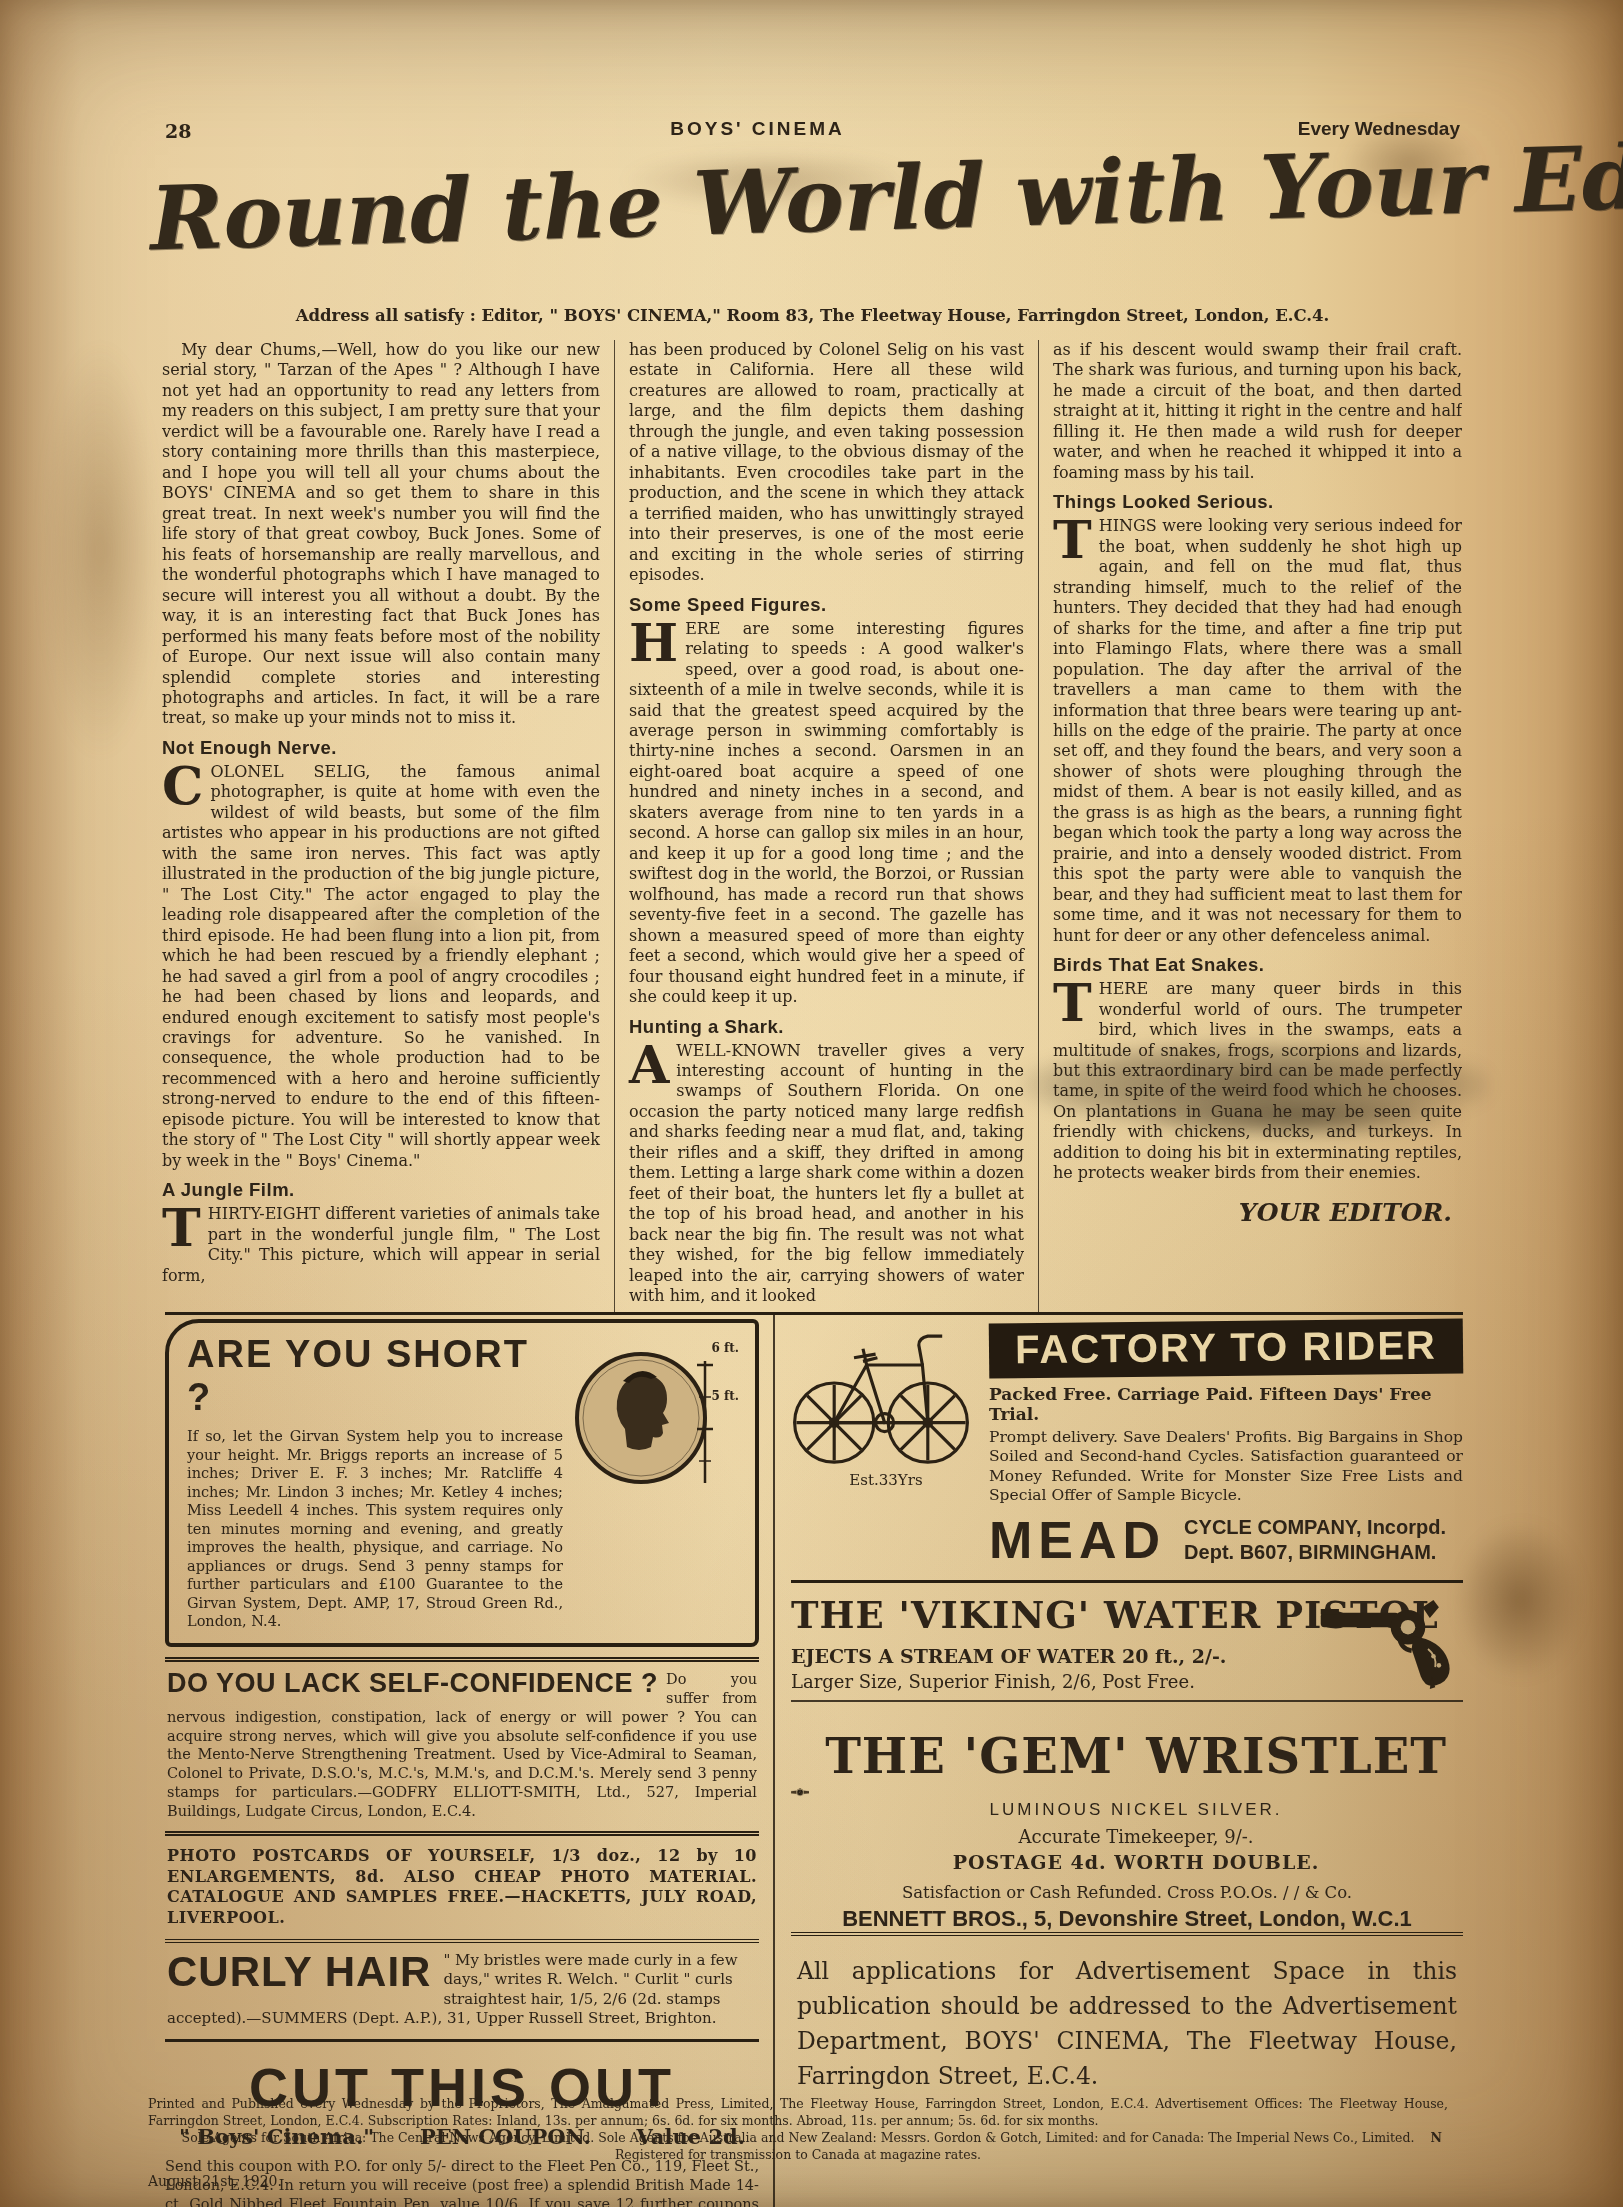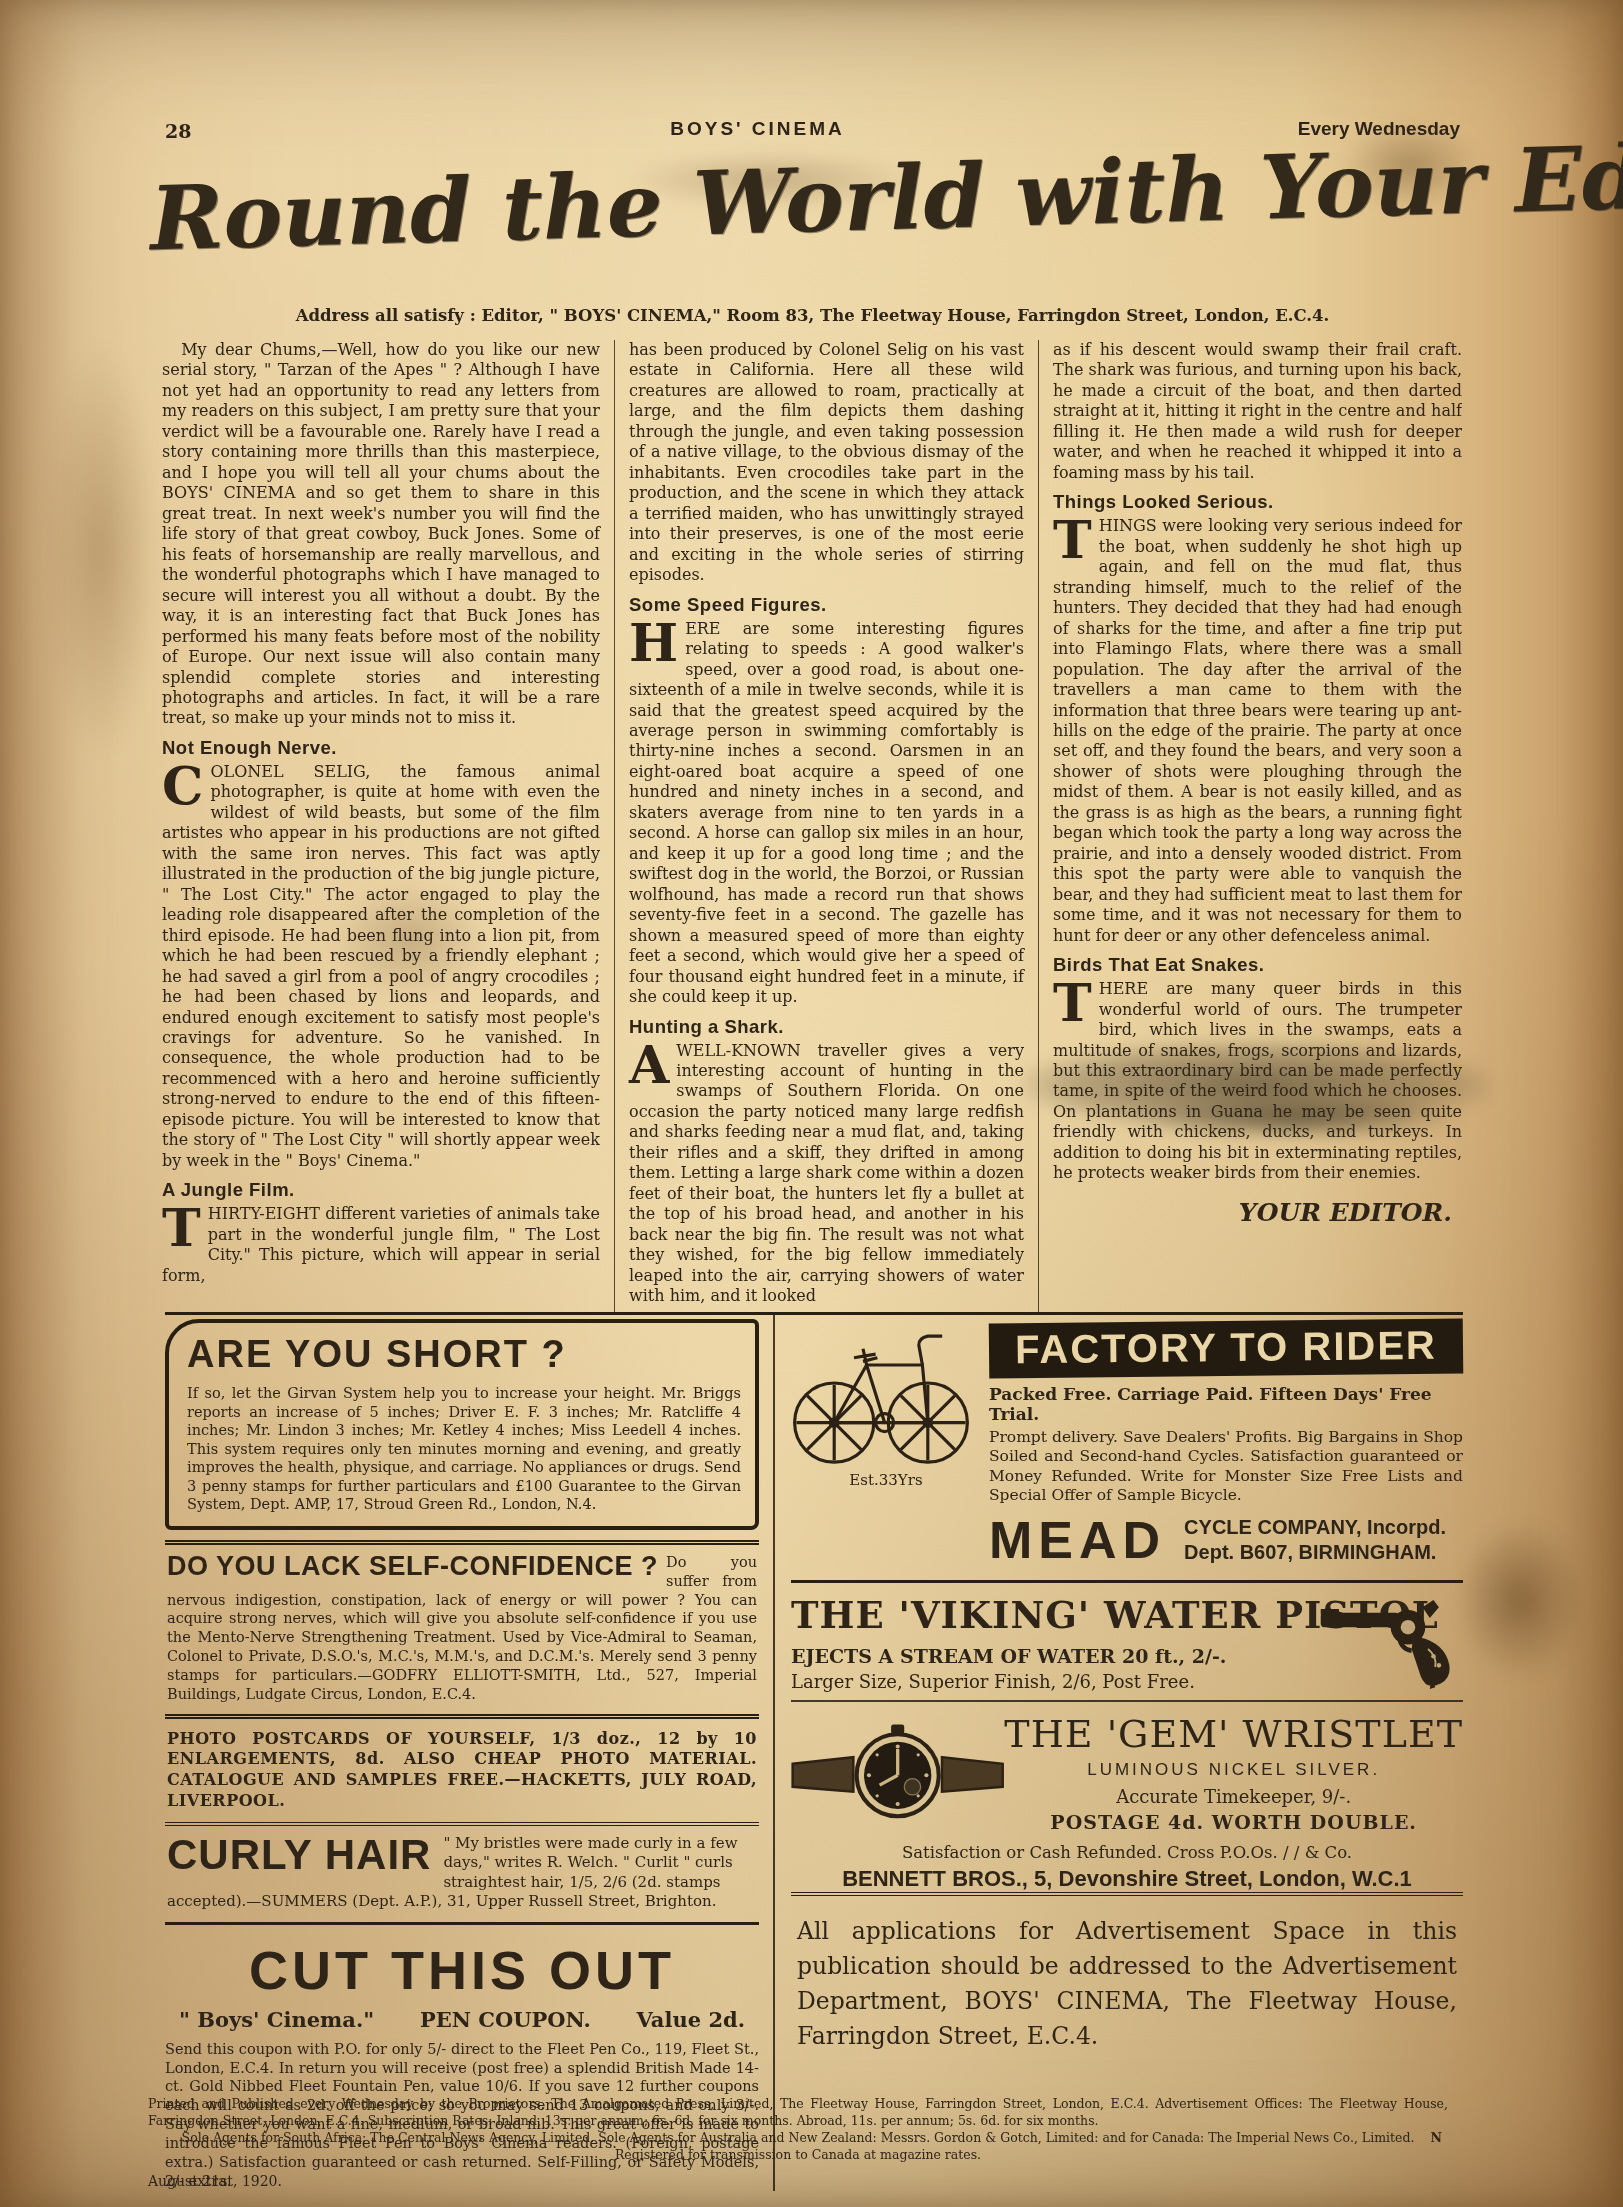--- a/index.html
+++ b/index.html
@@ -113,21 +113,21 @@
 
   .adviking{position:relative;padding:10px 0 8px 0;border-bottom:2px solid rgba(40,30,18,.85);}
   .adviking h3{margin:0;font-size:37px;font-family:"DejaVu Serif",serif;font-weight:bold;
                letter-spacing:1px;white-space:nowrap;}
   .adviking .l1{font-size:19px;font-weight:bold;margin-top:8px;}
   .adviking .l2{font-size:18px;margin-top:4px;}
   .pistol{position:absolute;right:0;top:6px;}
 
   .adgem{display:flex;align-items:center;padding-top:10px;}
   .gemtxt{flex:1;text-align:center;}
-  .adgem h3{margin:0;font-size:38px;font-weight:normal;letter-spacing:1px;white-space:nowrap;}
+  .adgem h3{margin:16px;font-size:48px;font-weight:bold;letter-spacing:1px;white-space:nowrap;}
   .geml1{font-family:"Liberation Sans",sans-serif;font-weight:normal;font-size:17px;
          letter-spacing:3px;margin-top:4px;}
   .geml2{font-size:18px;margin-top:6px;}
   .geml3{font-size:19px;font-weight:bold;margin-top:4px;letter-spacing:1px;}
   .geml4{font-size:16.5px;margin-top:10px;text-align:center;}
   .geml5{font-family:"Liberation Sans",sans-serif;font-weight:bold;font-size:22px;
          text-align:center;margin-top:4px;border-bottom:4px double #281f12;padding-bottom:0;}
   .adnotice{margin-top:14px;font-size:23.5px;line-height:1.5;text-align:justify;
             padding:4px 6px;}
 
@@ -188,20 +188,37 @@
   </div>
 </div>
 
 <div class="ads rule-top">
   <div class="ads-left">
 
     <div class="adshort">
       <div class="txt">
         <h2>ARE YOU SHORT ?</h2>
         <div class="body">If so, let the Girvan System help you to increase your height.  Mr. Briggs reports an increase of 5 inches;  Driver E. F. 3 inches;  Mr. Ratcliffe 4 inches;  Mr. Lindon 3 inches;  Mr. Ketley 4 inches;  Miss Leedell 4 inches.  This system requires only ten minutes morning and evening, and greatly improves the health, physique, and carriage.  No appliances or drugs.  Send 3 penny stamps for further particulars and £100 Guarantee to the Girvan System, Dept. AMP, 17, Stroud Green Rd., London, N.4.</div>
+      </div>
+      <div class="portrait">
+        <svg width="150" height="170" viewBox="0 0 150 170">
+          <circle cx="68" cy="85" r="64" fill="#cdb282" stroke="#2b2114" stroke-width="4"></circle>
+          <circle cx="68" cy="85" r="58" fill="none" stroke="#2b2114" stroke-width="1" opacity=".5"></circle>
+          <path d="M52 50 q14 -14 30 -6 q12 6 12 22 q0 8 -4 14 l6 10 -7 2 1 8 q-2 6 -10 4 l-2 10 q-12 6 -24 0 l-2 -18 q-10 -12 -8 -28 q2 -12 8 -18 z" fill="#3a2d1c"></path>
+          <path d="M50 48 q18 -18 34 -4 l-6 2 q-14 -6 -22 4 z" fill="#241b10"></path>
+          <line x1="132" y1="28" x2="132" y2="150" stroke="#2b2114" stroke-width="2.5"></line>
+          <line x1="124" y1="32" x2="140" y2="32" stroke="#2b2114" stroke-width="2.5"></line>
+          <line x1="124" y1="96" x2="140" y2="96" stroke="#2b2114" stroke-width="2.5"></line>
+          <line x1="126" y1="64" x2="138" y2="64" stroke="#2b2114" stroke-width="1.5"></line>
+          <line x1="126" y1="128" x2="138" y2="128" stroke="#2b2114" stroke-width="1.5"></line>
+        </svg>
+        <div class="scale">
+          <div>6 ft.</div>
+          <div>5 ft.</div>
+        </div>
       </div>
     </div>
 
     <div class="adconf">
       <span class="t">DO YOU LACK SELF-CONFIDENCE ?</span>
       <span>Do you suffer from nervous indigestion, constipation, lack of energy or will power ?  You can acquire strong nerves, which will give you absolute self-confidence if you use the Mento-Nerve Strengthening Treatment.  Used by Vice-Admiral to Seaman, Colonel to Private, D.S.O.'s, M.C.'s, M.M.'s, and D.C.M.'s.  Merely send 3 penny stamps for particulars.—GODFRY ELLIOTT-SMITH, Ltd., 527, Imperial Buildings, Ludgate Circus, London, E.C.4.</span>
     </div>
 
     <div class="adpost">PHOTO POSTCARDS OF YOURSELF, 1/3 doz., 12 by 10 ENLARGEMENTS, 8d.  ALSO CHEAP PHOTO MATERIAL.  CATALOGUE AND SAMPLES FREE.—HACKETTS, JULY ROAD, LIVERPOOL.</div>
 

